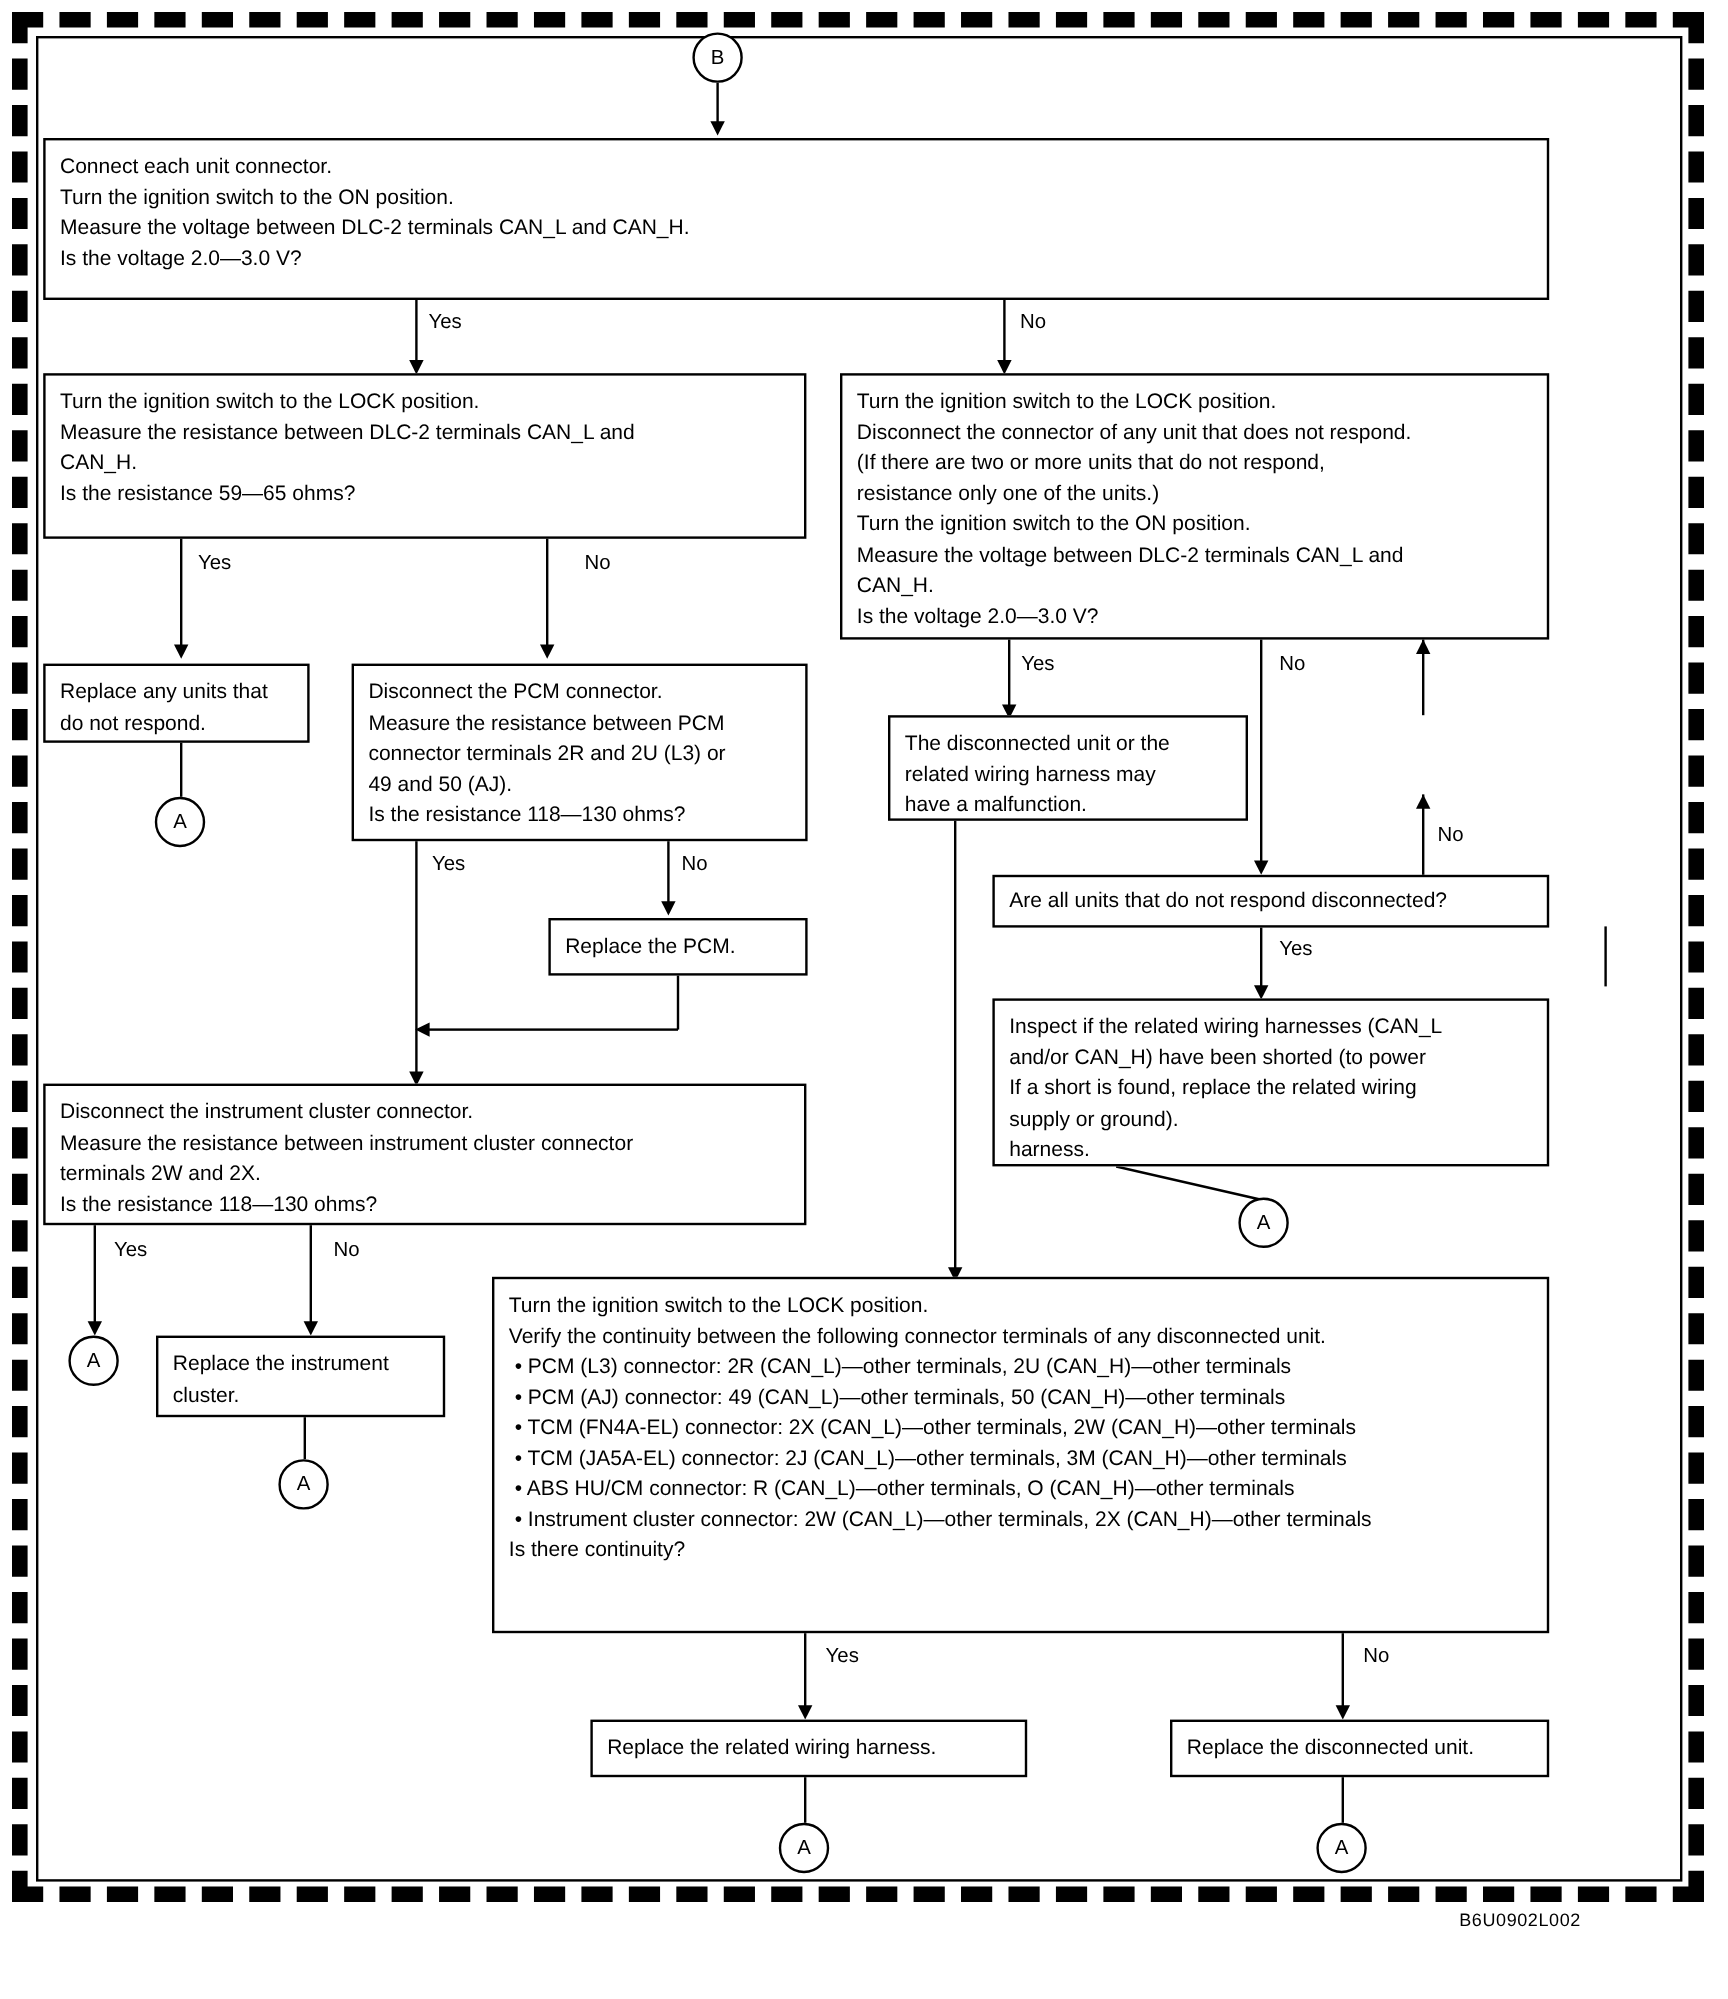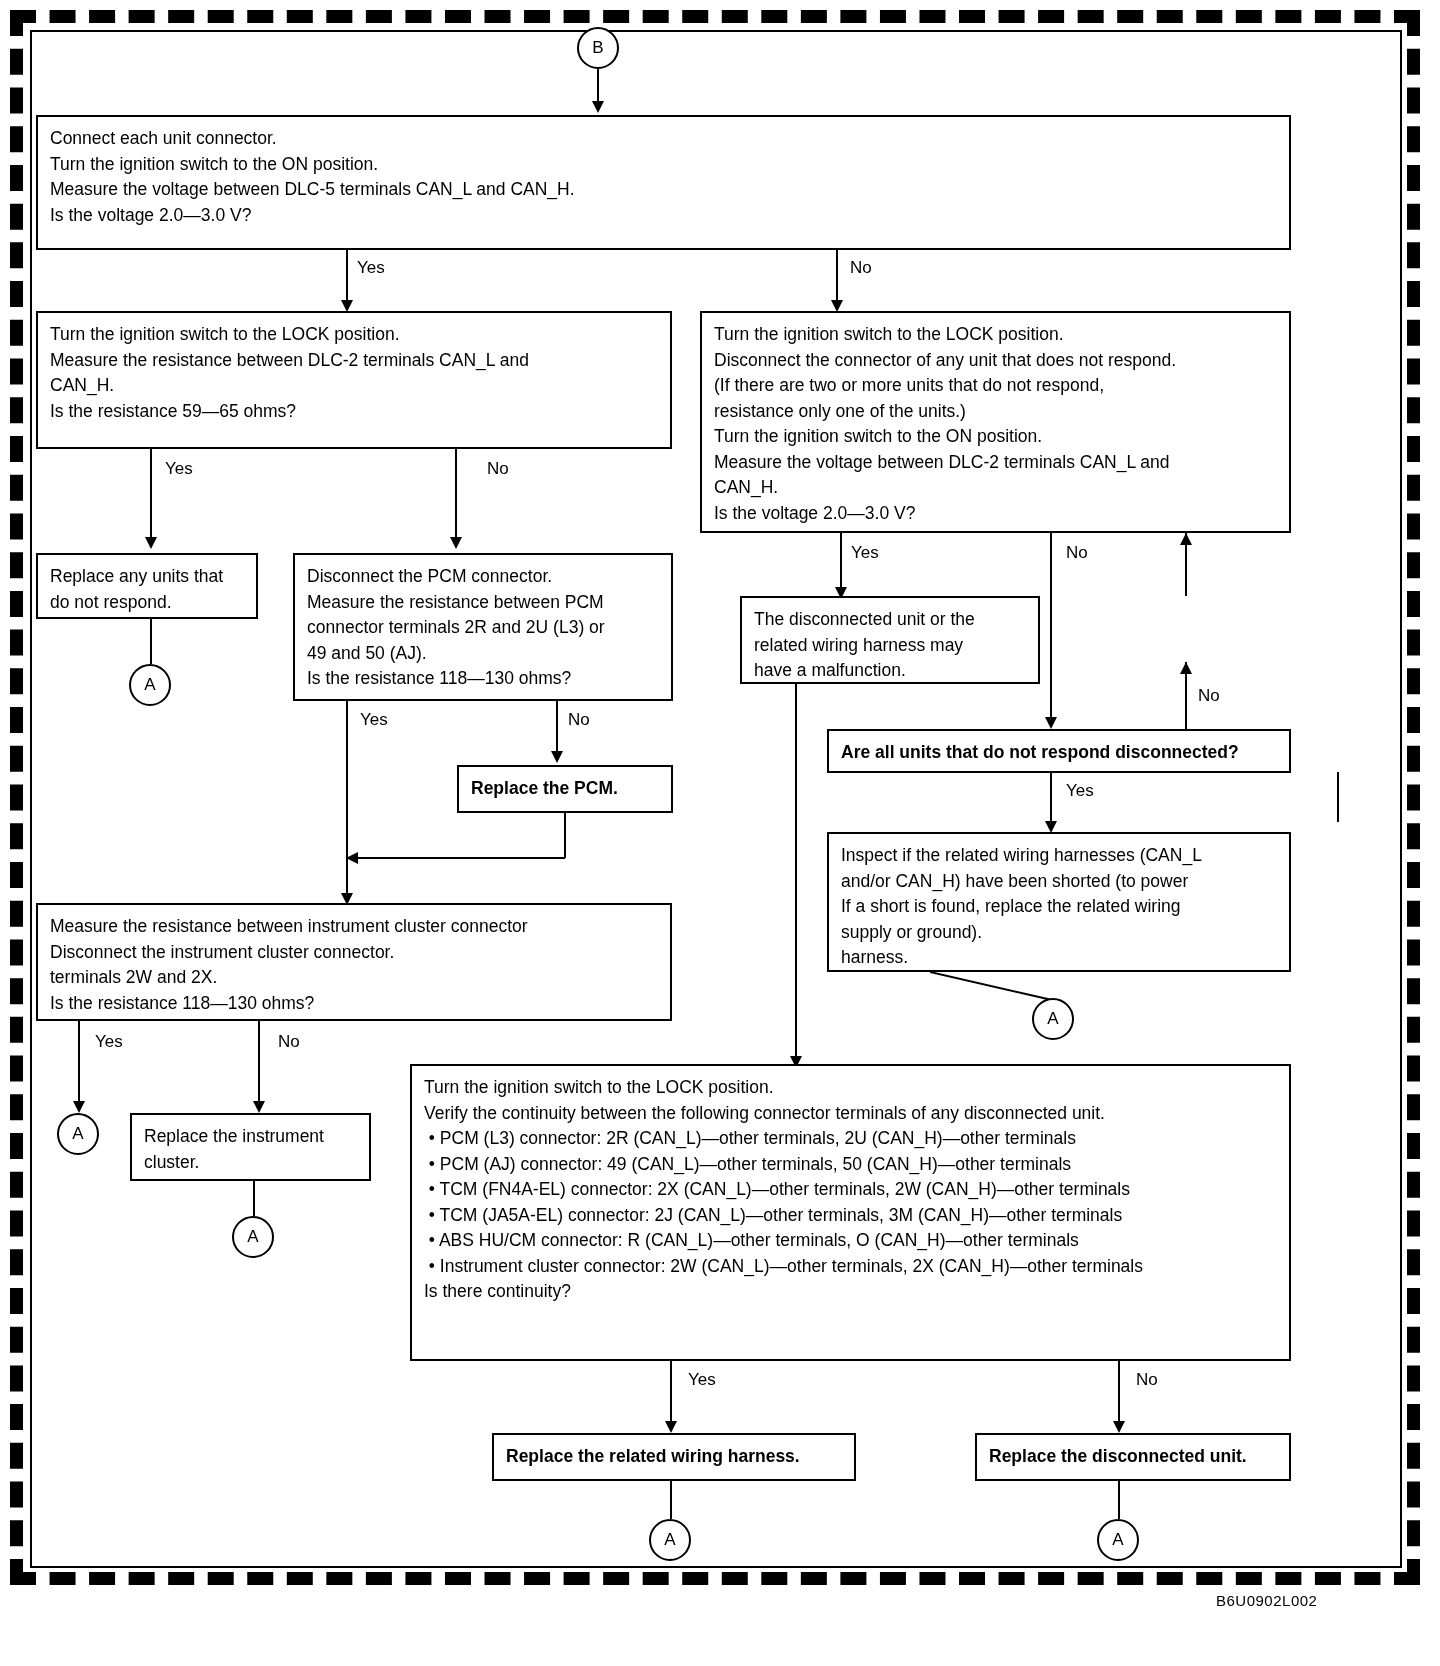--- a/index.html
+++ b/index.html
@@ -8,21 +8,21 @@
 
   
   .dashed-border{position:absolute;left:10px;top:10px;width:1410px;height:1575px;
     border:13px dashed #000;box-sizing:border-box;}
   .inner-frame{position:absolute;left:30px;top:30px;width:1372px;height:1538px;
     border:2px solid #000;box-sizing:border-box;}
 
   .box{position:absolute;border:2px solid #000;background:#fff;box-sizing:border-box;
        font-size:17.5px;line-height:25.5px;color:#000;padding:9px 12px;}
   .box .ln{white-space:pre;}
-  .box.center{display:flex;font-weight:bold;}
+  .box.center{display:flex;align-items:center;}
   .circle{position:absolute;border:2px solid #000;border-radius:50%;background:#fff;
      display:flex;align-items:center;justify-content:center;font-size:17px;color:#000;
      width:42px;height:42px;box-sizing:border-box;}
 
   .vline{position:absolute;width:2px;background:#000;}
   .hline{position:absolute;height:2px;background:#000;}
   .arrow-d{position:absolute;width:0;height:0;border-left:6px solid transparent;
       border-right:6px solid transparent;border-top:12px solid #000;}
   .arrow-u{position:absolute;width:0;height:0;border-left:6px solid transparent;
       border-right:6px solid transparent;border-bottom:12px solid #000;}
@@ -42,21 +42,21 @@
 
   <div class="circle" style="left:577px;top:27px;">
     <span>B</span>
   </div>
   <div class="vline" style="left:597px;top:69px;height:36px;"></div>
   <div class="arrow-d" style="left:592px;top:101px;"></div>
 
   <div class="box" style="left:36px;top:115px;width:1255px;height:135px;">
     <div class="ln">Connect each unit connector.</div>
     <div class="ln">Turn the ignition switch to the ON position.</div>
-    <div class="ln">Measure the voltage between DLC-5 terminals CAN_L and CAN_H.</div>
+    <div class="ln">Measure the voltage between DLC-2 terminals CAN_L and CAN_H.</div>
     <div class="ln">Is the voltage 2.0—3.0 V?</div>
   </div>
 
   <div class="vline" style="left:346px;top:250px;height:58px;"></div>
   <div class="arrow-d" style="left:341px;top:300px;"></div>
   <div class="lbl" style="left:357px;top:258px;">Yes</div>
 
   <div class="vline" style="left:836px;top:250px;height:58px;"></div>
   <div class="arrow-d" style="left:831px;top:300px;"></div>
   <div class="lbl" style="left:850px;top:258px;">No</div>
@@ -161,22 +161,22 @@
   </div>
 
   <svg style="position:absolute;left:930px;top:972px;width:140px;height:30px;">
     <line x1="0" y1="0" x2="122" y2="28" stroke="#000" stroke-width="2"></line>
   </svg>
   <div class="circle" style="left:1032px;top:998px;">
     <span>A</span>
   </div>
 
   <div class="box" style="left:36px;top:903px;width:636px;height:118px;">
+    <div class="ln">Disconnect the instrument cluster connector.</div>
     <div class="ln">Measure the resistance between instrument cluster connector</div>
-    <div class="ln">Disconnect the instrument cluster connector.</div>
     <div class="ln">terminals 2W and 2X.</div>
     <div class="ln">Is the resistance 118—130 ohms?</div>
   </div>
 
   <div class="vline" style="left:78px;top:1021px;height:88px;"></div>
   <div class="arrow-d" style="left:73px;top:1101px;"></div>
   <div class="lbl" style="left:95px;top:1032px;">Yes</div>
   <div class="circle" style="left:57px;top:1113px;">
     <span>A</span>
   </div>

